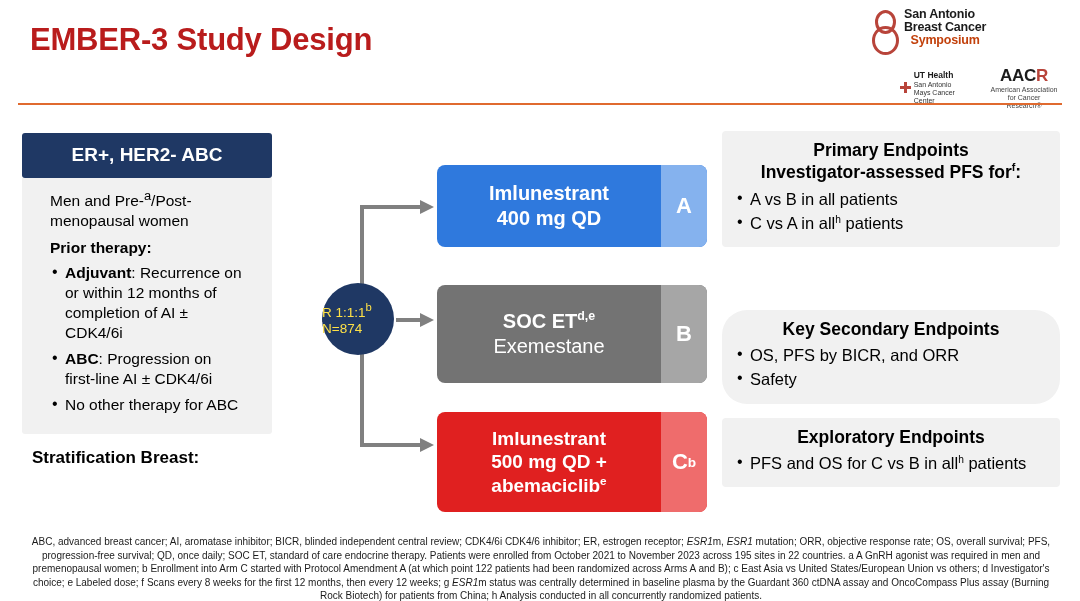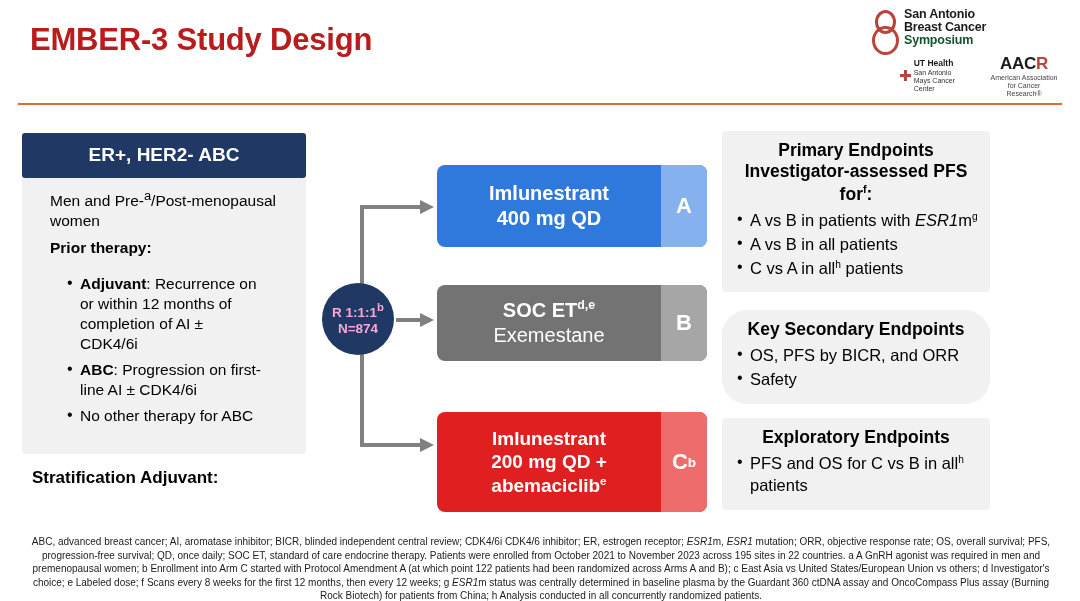--- a/index.html
+++ b/index.html
@@ -56,27 +56,28 @@
     left: 4px; top: 18px;
   }
   .sabcs-text {
     line-height: 1.02;
     font-size: 12.5px;
     font-weight: bold;
     color: #1b1b1b;
     letter-spacing: -0.2px;
   }
   .sabcs-text .l4 {
-    color: #14532d;
+    color: #c2410c;
+    text-align: center;
   }
   .logo-row2 {
     display: flex;
     align-items: center;
     gap: 14px;
-    margin-top: 0;
+    margin-top: 12px;
     margin-left: 32px;
   }
   .ut-logo {
     display: flex;
     align-items: center;
     gap: 3px;
   }
   .ut-cross {
     width: 11px;
     height: 11px;
@@ -115,21 +116,21 @@
     width: 1044px;
     height: 2px;
     background: #e06a2f;
   }
 
   
   .left-panel {
     position: absolute;
     left: 22px;
     top: 133px;
-    width: 284px;
+    width: 250px;
   }
   .pop-header {
     background: #1f3864;
     color: #ffffff;
     text-align: center;
     font-size: 19px;
     font-weight: bold;
     padding: 11px 0 12px;
     border-radius: 3px;
   }
@@ -140,21 +141,21 @@
     line-height: 1.3;
     border-radius: 0 0 3px 3px;
   }
   .pop-body .lead { margin: 0 0 7px 0; }
   .pop-body .sub {
     font-weight: bold;
     margin: 0 0 4px 0;
   }
   ul.bullets {
     list-style: none;
-    margin: 15px;
+    margin: 0;
     padding: 0;
   }
   ul.bullets li {
     position: relative;
     padding-left: 15px;
     margin-bottom: 6px;
   }
   ul.bullets li::before {
     content: "\2022";
     position: absolute;
@@ -176,27 +177,27 @@
 
   
   .rand-circle {
     position: absolute;
     left: 322px;
     top: 283px;
     width: 72px;
     height: 72px;
     border-radius: 50%;
     background: #1f3864;
-    color: #f9a8d4;
+    color: #fde047;
     display: flex;
     flex-direction: column;
-    align-items: center;
+    align-items: flex-start;
     justify-content: center;
     font-size: 13.5px;
-    font-weight: bold;
+    font-weight: normal;
     line-height: 1.25;
     text-align: center;
   }
 
   
   .arrow-svg {
     position: absolute;
     left: 310px;
     top: 150px;
     width: 140px;
@@ -225,31 +226,31 @@
   .arm .letter {
     width: 46px;
     display: flex;
     align-items: center;
     justify-content: center;
     font-size: 22px;
     font-weight: bold;
   }
   .arm-a { left: 437px; top: 165px; height: 82px; background: #2f79dd; font-size: 20px; }
   .arm-a .letter { background: #85b2ee; }
-  .arm-b { left: 437px; top: 285px; height: 76px; background: #737373; font-size: 20px; }
+  .arm-b { left: 437px; top: 285px; height: 98px; background: #737373; font-size: 20px; }
   .arm-b .letter { background: #a6a6a6; }
   .arm-c { left: 437px; top: 412px; height: 100px; background: #e02020; font-size: 19px; }
   .arm-c .letter { background: #ef6c6c; }
   .arm .label sup, .arm .letter sup { font-size: 0.62em; }
 
   
   .card {
     position: absolute;
     left: 722px;
-    width: 268px;
+    width: 338px;
     background: #f1f1f1;
     border-radius: 4px;
     padding: 9px 12px 11px;
     box-sizing: border-box;
   }
   .card h3 {
     margin: 0 0 4px 0;
     text-align: center;
     font-size: 17.5px;
     font-weight: bold;
@@ -333,21 +334,21 @@
   <div class="pop-header">ER+, HER2- ABC</div>
   <div class="pop-body">
     <p class="lead"><span>Men and Pre-</span><sup>a</sup><span>/Post-menopausal women</span></p>
     <p class="sub">Prior therapy:</p>
     <ul class="bullets">
       <li><b>Adjuvant</b><span>: Recurrence on or within 12 months of completion of AI ± CDK4/6i</span></li>
       <li><b>ABC</b><span>: Progression on first-line AI ± CDK4/6i</span></li>
       <li><span>No other therapy for ABC</span></li>
     </ul>
   </div>
-  <div class="strat-title">Stratification Adjuvant:</div>
+  <div class="strat-title">Stratification Breast:</div>
 </div>
 
 <svg class="arrow-svg" viewBox="0 0 140 350">
   <g stroke="#808080" stroke-width="4" fill="none">
     <path d="M12 170 L52 170"></path>
     <path d="M52 170 L52 57 L110 57"></path>
     <path d="M86 170 L110 170"></path>
     <path d="M52 170 L52 295 L110 295"></path>
   </g>
   <polygon points="110,50 124,57 110,64" fill="#808080"></polygon>
@@ -381,37 +382,36 @@
   </div>
   <div class="letter">
       <span>B</span>
     </div>
 </div>
 
 <div class="arm arm-c">
   <div class="label">
     <div>
       <div>Imlunestrant</div>
-      <div>200 mg QD +</div>
+      <div>500 mg QD +</div>
       <div><span>abemaciclib</span><sup>e</sup></div>
     </div>
   </div>
   <div class="letter">
       <span>C</span>
       <sup>b</sup>
     </div>
 </div>
 
 <div class="card card-primary">
   <h3>
     <span>Primary Endpoints</span><br>
     <span>Investigator-assessed PFS for</span><sup>f</sup><span>:</span>
   </h3>
   <ul>
-    <li><span>A vs B in patients with </span><i>ESR1</i><span>m</span><sup>g</sup></li>
     <li><span>A vs B in all patients</span></li>
     <li><span>C vs A in all</span><sup>h</sup><span> patients</span></li>
   </ul>
 </div>
 
 <div class="card card-secondary">
   <h3>Key Secondary Endpoints</h3>
   <ul>
     <li><span>OS, PFS by BICR, and ORR</span></li>
     <li><span>Safety</span></li>

